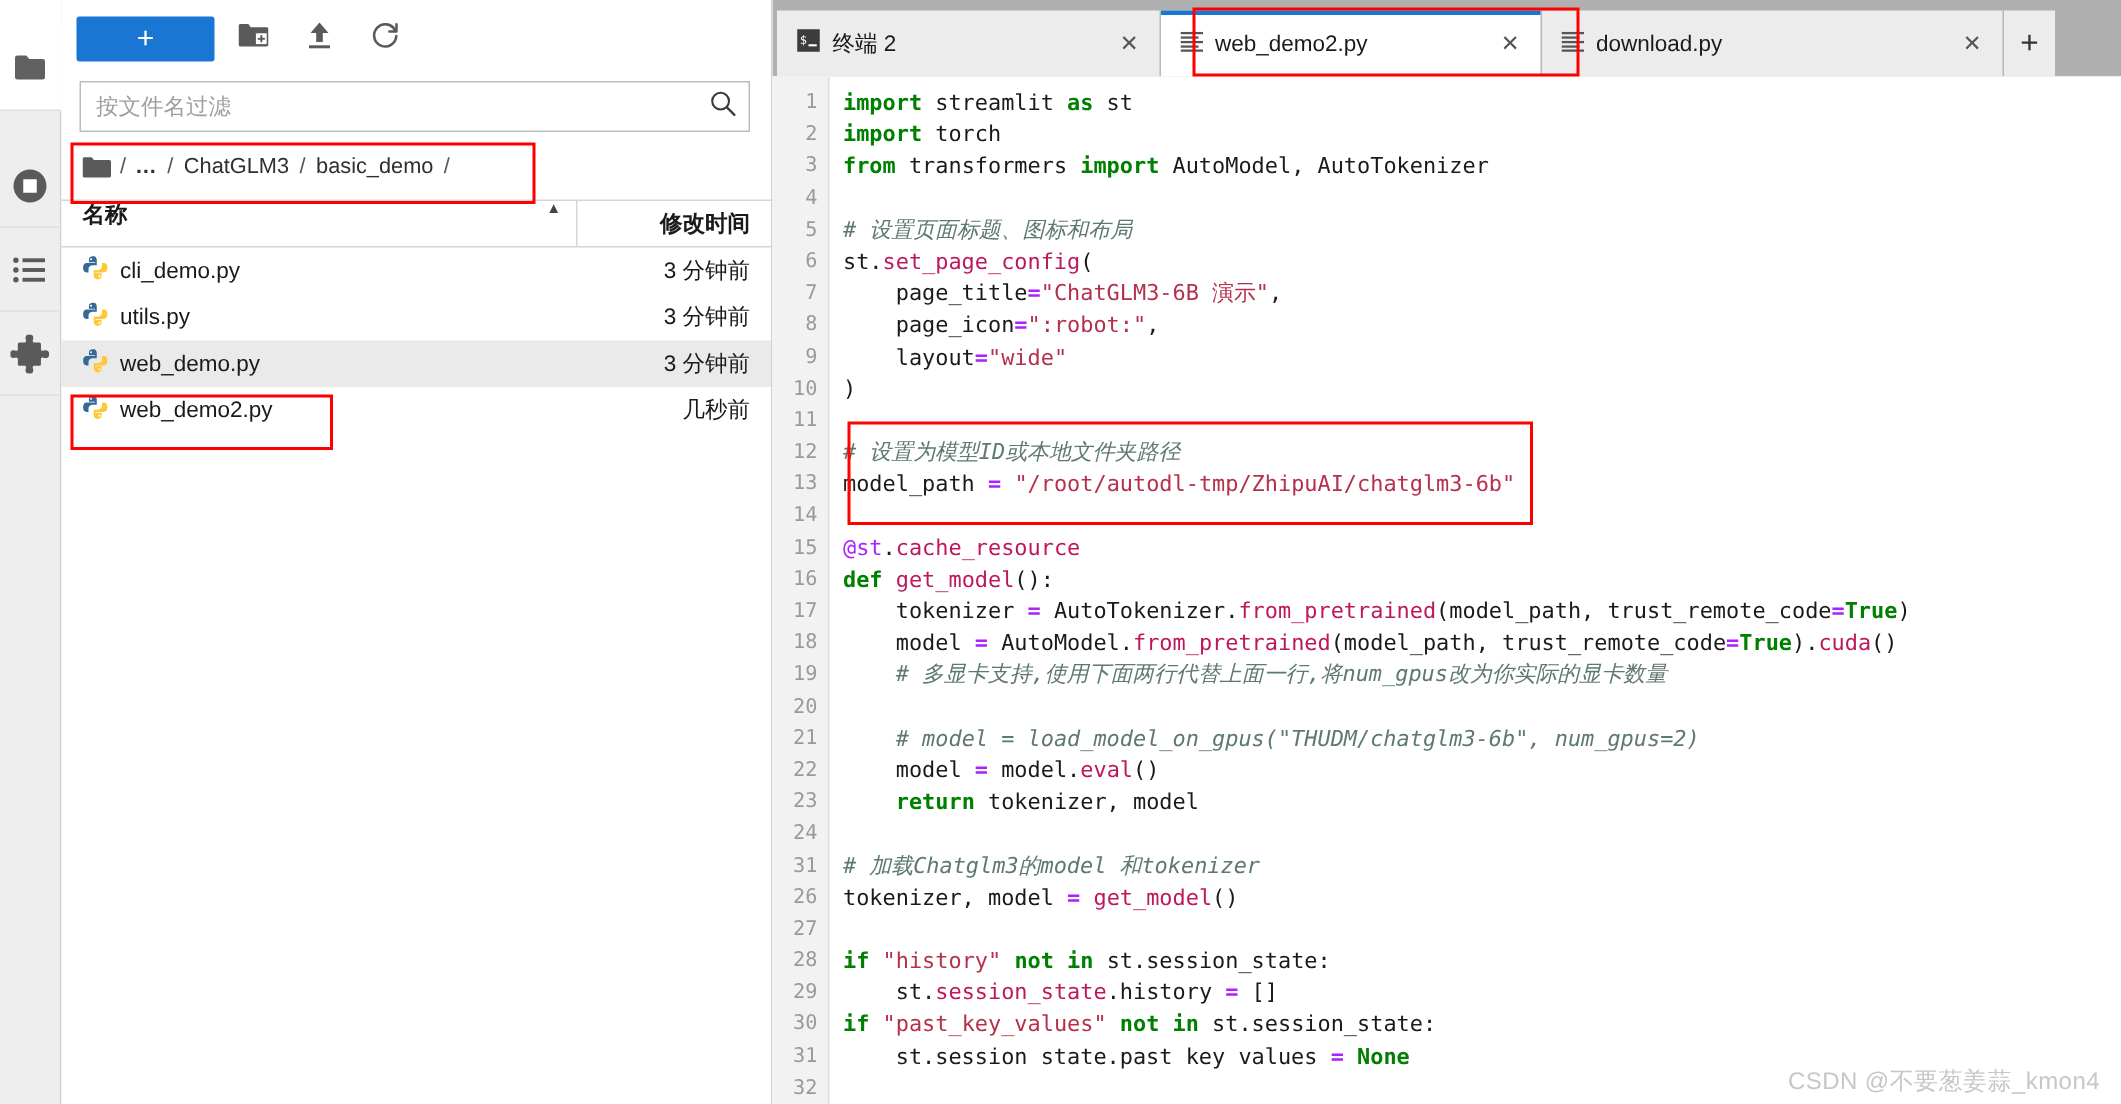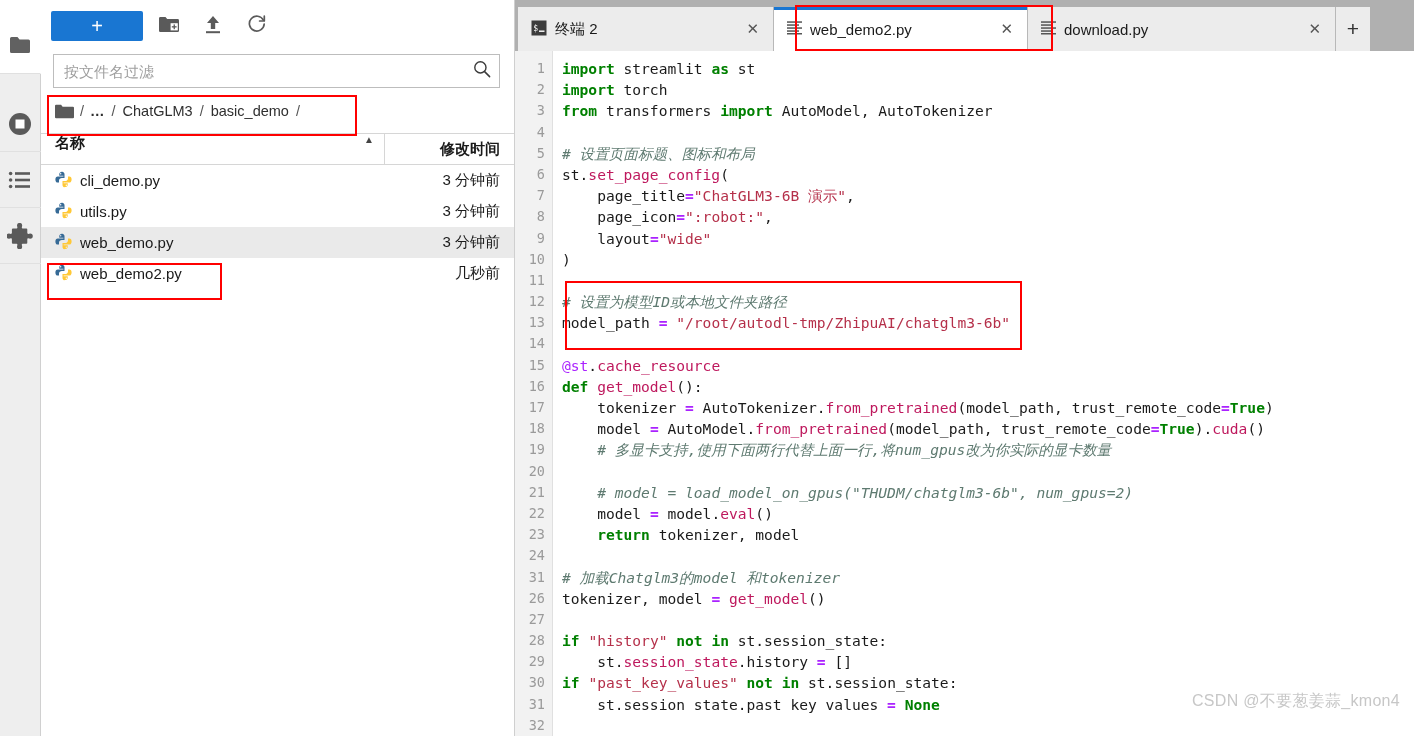--- a/index.html
+++ b/index.html
@@ -148,21 +148,21 @@
   .t-cmt  { color: #5e7a70; font-style: italic; }
   .t-op   { color: #aa22ff; font-weight: 700; }
   .t-dec  { color: #aa22ff; }
   .t-bi   { color: #008000; font-weight: 700; }
   .t-pl   { color: #1a1a1a; }
 
   
   .redbox { position: absolute; border: 2.5px solid #ff0000; pointer-events: none; z-index: 40; }
 
   .watermark {
-    position: absolute; right: 14px; bottom: 24px; font-size: 16px; color: #c7c7c7;
+    position: absolute; right: 14px; bottom: 4px; font-size: 16px; color: #c7c7c7;
     font-family: "Liberation Sans", "DejaVu Sans", sans-serif; z-index: 30;
     letter-spacing: .3px;
   }
 </style>
 </head>
 <body>
 
 <div class="app">
 
   <div class="activity-bar">

